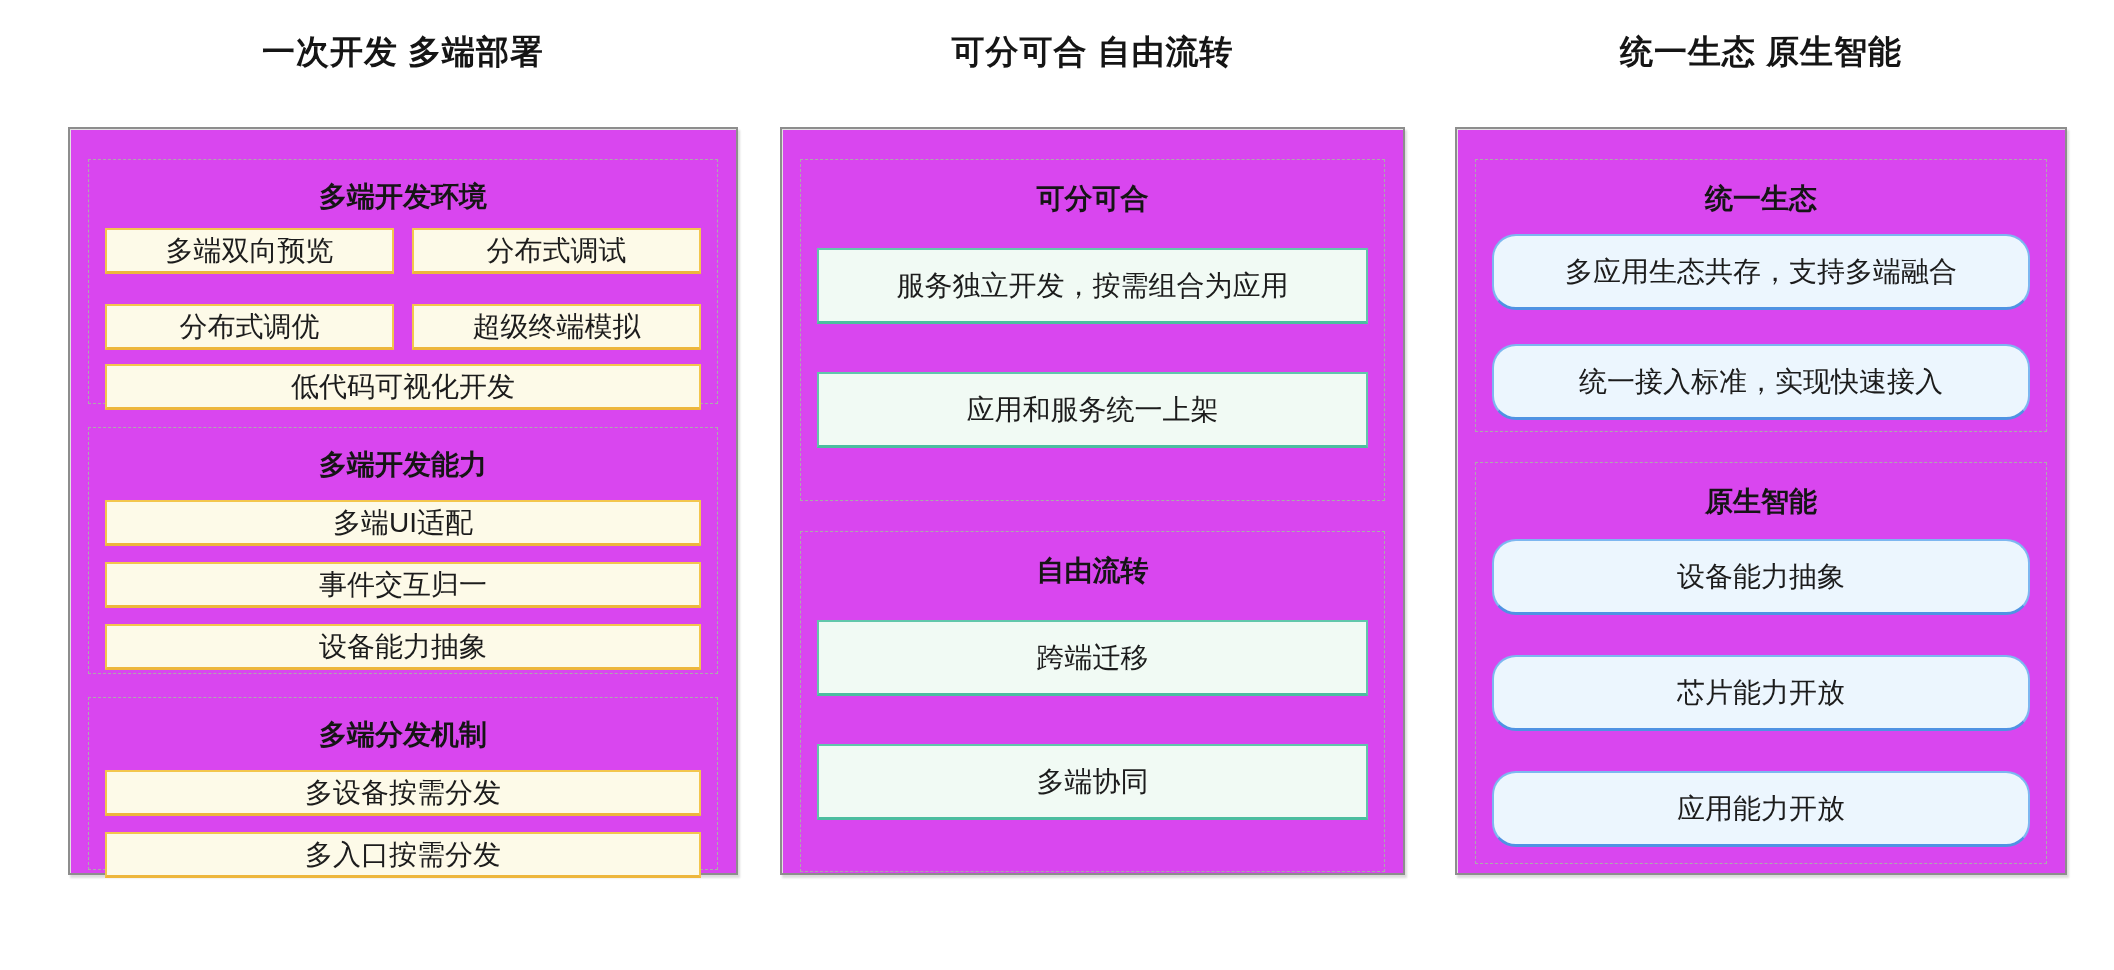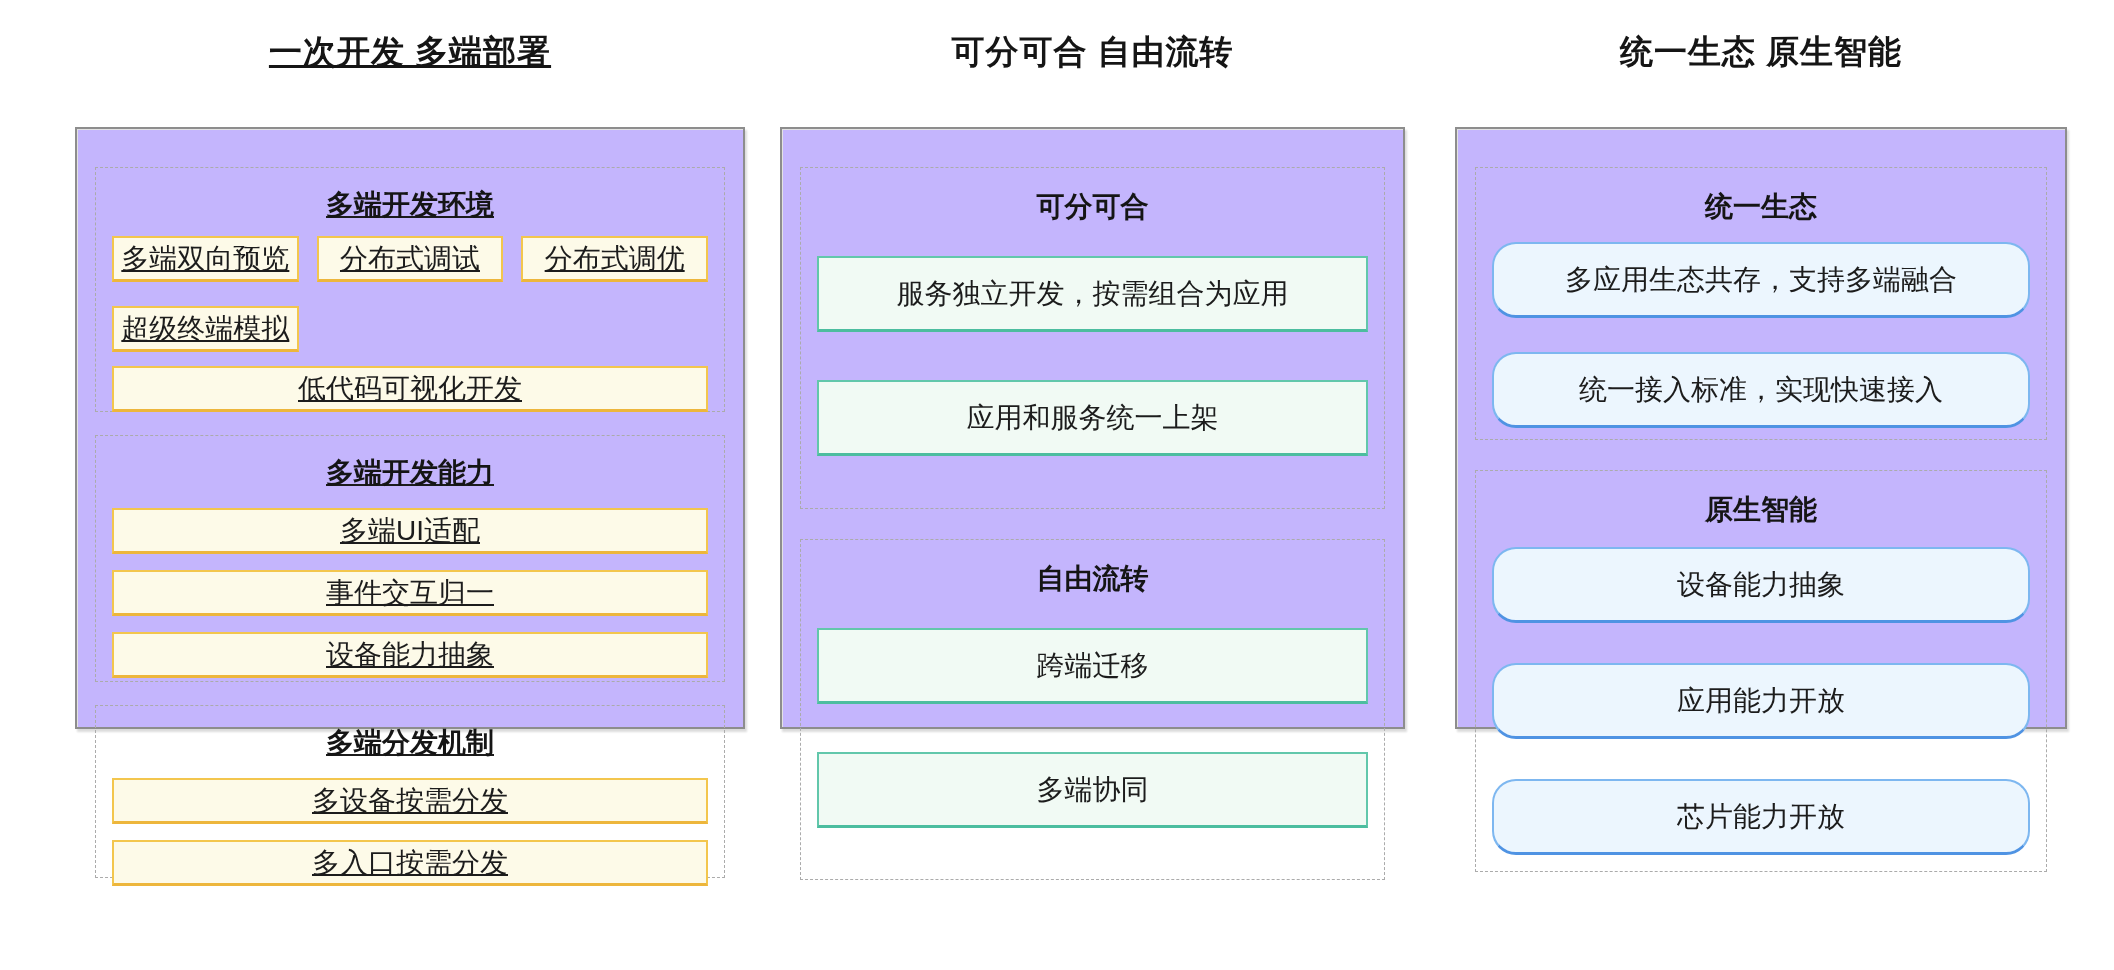--- a/index.html
+++ b/index.html
@@ -6,52 +6,52 @@
   body{
     width:2114px;height:970px;position:relative;overflow:hidden;
     font-family:"Liberation Sans","DejaVu Sans",sans-serif;
     color:#1c1c1c;
   }
   .col-title{
     position:absolute;top:30px;text-align:center;
     font-size:33px;font-weight:bold;letter-spacing:1px;color:#151515;
   }
   .panel{
-    position:absolute;top:127px;height:602px;box-sizing:border-box;
-    background:#c4b5fd;border:2px solid #8d8d8d;
+    position:absolute;top:127px;height:748px;box-sizing:border-box;
+    background:#d946ef;border:2px solid #8d8d8d;
     box-shadow:2px 3px 2px rgba(0,0,0,0.14), inset 1px 1px 0 #e2e2e2;
-    padding:38px 18px 0 18px;
+    padding:30px 18px 0 18px;
   }
   .group{
     box-sizing:border-box;border:1px dashed #ababab;
     padding:12px 16px 16px 16px;
     display:flex;flex-direction:column;align-items:stretch;
   }
   .g-title{
     text-align:center;font-size:28px;font-weight:bold;color:#151515;
     padding:6px 0 4px 0;flex:0 0 auto;
   }
   .box{
     box-sizing:border-box;display:flex;align-items:center;justify-content:center;
     font-size:28px;color:#1c1c1c;text-align:center;flex:0 0 auto;
     border-style:solid;border-width:2px 2px 3px 2px;
   }
   .box.sm{height:46px;}
   .box.lg{height:76px;}
   .grid2{
-    display:grid;grid-template-columns:1fr 1fr 1fr;gap:24px 18px;
+    display:grid;grid-template-columns:1fr 1fr;gap:30px 18px;
     margin-top:8px;margin-bottom:14px;flex:0 0 auto;
   }
   
   .c-yellow{background:#fdfae8;border-color:#f3c64d #f3c64d #edb63c #f3c64d;}
   .c-green {background:#f1faf4;border-color:#62c7ab #62c7ab #4cbd9f #62c7ab;}
   .c-blue  {background:#ecf6fe;border-color:#7db7f0 #7db7f0 #4f93e3 #7db7f0;border-radius:24px;}
 
   
-  .t1,.p1{left:75px;width:670px;text-decoration:underline;}
+  .t1,.p1{left:68px;width:670px;}
   .p1 .group{margin-bottom:23px;}
   .p1 .stack{display:flex;flex-direction:column;gap:16px;margin-top:12px;}
   .g1a{height:245px;}
   .g1b{height:247px;}
   .g1c{height:173px;}
   
   .t2,.p2{left:780px;width:625px;}
   .p2 .group{margin-bottom:30px;padding-top:14px;}
   .p2 .stack{display:flex;flex-direction:column;gap:48px;margin-top:26px;}
   .g2a{height:342px;}
@@ -121,17 +121,17 @@
     <div class="g-title">统一生态</div>
     <div class="stack">
       <div class="box lg c-blue">多应用生态共存，支持多端融合</div>
       <div class="box lg c-blue">统一接入标准，实现快速接入</div>
     </div>
   </div>
   <div class="group g3b">
     <div class="g-title">原生智能</div>
     <div class="stack">
       <div class="box lg c-blue">设备能力抽象</div>
+      <div class="box lg c-blue">芯片能力开放</div>
       <div class="box lg c-blue">应用能力开放</div>
-      <div class="box lg c-blue">芯片能力开放</div>
     </div>
   </div>
 </section>
 
 </body></html>

